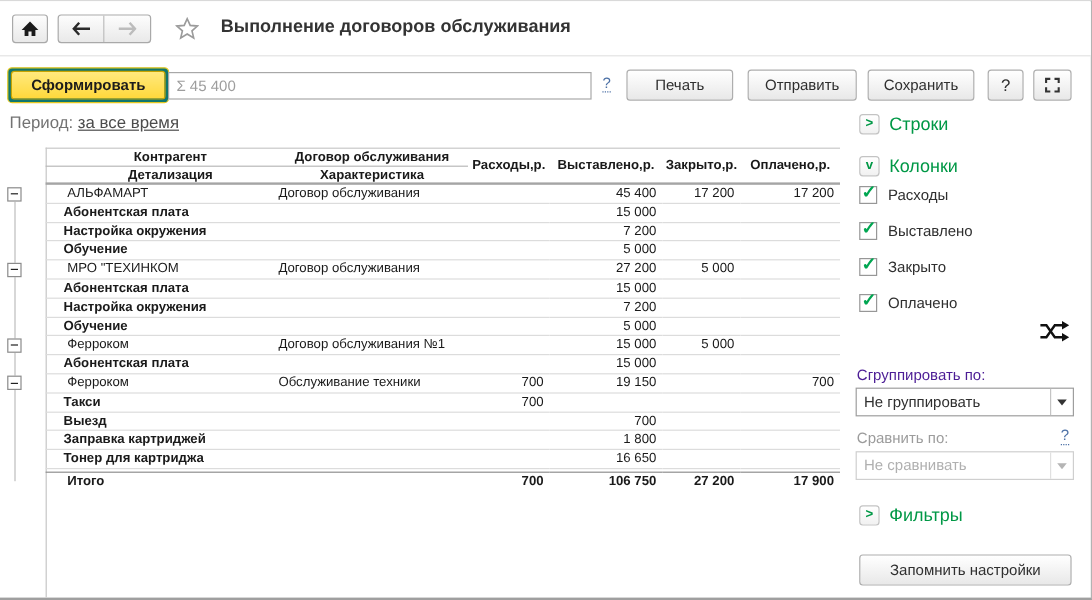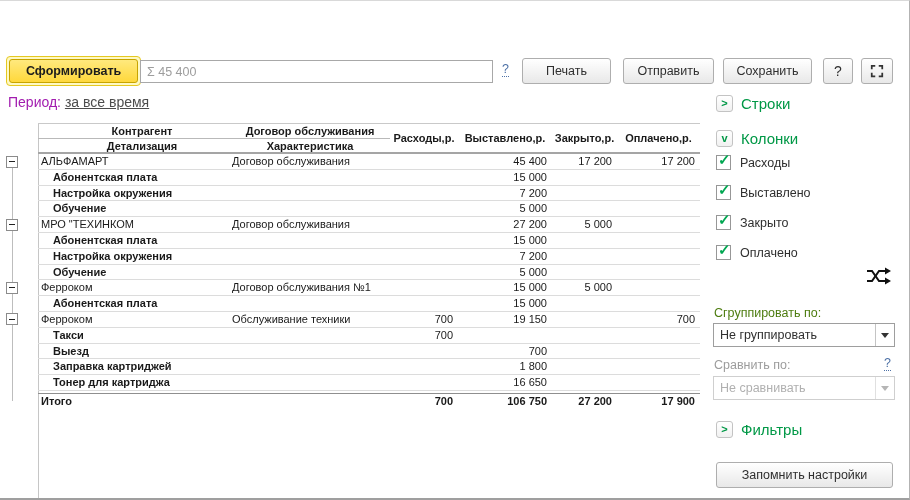--- a/index.html
+++ b/index.html
@@ -15,21 +15,21 @@
     position:absolute; top:11px; height:24px; border:1px solid #a9a9a9; border-radius:3px;
     background:linear-gradient(#fdfdfd,#e9e9e9); display:flex; align-items:center; justify-content:center; cursor:pointer;
   }
   .home { left:10px; width:30px; }
   .seg { position:absolute; left:48px; top:11px; width:78px; height:24px; border:1px solid #a9a9a9; border-radius:3px; background:linear-gradient(#fdfdfd,#e9e9e9); display:flex; }
   .seg .half { width:39px; display:flex; align-items:center; justify-content:center; }
   .seg .half.first { border-right:1px solid #bdbdbd; }
   .star { position:absolute; left:146px; top:13px; width:20px; height:20px; cursor:pointer; }
   .pagetitle { position:absolute; left:184px; top:13px; font-size:15px; font-weight:bold; color:#333; white-space:nowrap; }
   
-  .genwrap { position:absolute; left:6px; top:55px; border:1px solid #e5c821; border-radius:4px; background:#fef9c3; padding:2px; }
+  .genwrap { position:absolute; left:6px; top:55px; border:1px solid #e5c821; border-radius:4px; background:#0f766e; padding:2px; }
   .genbtn {
     height:24px; padding:0 16px; border:1px solid #c7a400; border-radius:3px;
     background:linear-gradient(#ffe97e,#ffd83b); font-size:12.5px; font-weight:bold; color:#1c1c1c;
     font-family:"Liberation Sans", sans-serif; cursor:pointer; display:flex; align-items:center;
   }
   .sumfield {
     position:absolute; left:140px; top:59px; width:353px; height:23px; border:1px solid #a8a8a8;
     padding:0 6px; font-size:12.5px; color:#9d9d9d; font-family:"Liberation Sans", sans-serif; background:#fff;
   }
   .dotlink { color:#4d71a6; font-size:12.5px; border-bottom:1px dotted #4d71a6; cursor:pointer; }
@@ -39,73 +39,96 @@
     background:linear-gradient(#ffffff,#e8e8e8); font-size:12.5px; color:#2f2f2f;
     font-family:"Liberation Sans", sans-serif; cursor:pointer; display:flex; align-items:center; justify-content:center;
   }
   .print { left:522px; width:89px; }
   .send  { left:623px; width:91px; }
   .save  { left:723px; width:89px; }
   .helpbtn { left:823px; width:30px; font-size:14px; }
   .fsbtn { left:861px; width:32px; }
   
   .period { position:absolute; left:8px; top:93px; font-size:14px; }
-  .period .plabel { color:#a21caf; }
+  .period .plabel { color:#737373; }
   .period .pvalue { color:#4c4c4c; text-decoration:underline; cursor:pointer; }
   
   .rtable { position:absolute; left:0; top:122px; width:700px; }
   .gutterline { position:absolute; left:38px; top:122px; width:1px; height:375px; background:#c6c6c6; }
   .treeline { position:absolute; left:12px; top:45px; width:1px; height:233px; background:#bdbdbd; z-index:1; }
   .thead { display:flex; margin-left:38px; width:662px; border-top:1px solid #c9c9c9; border-bottom:2px solid #a5a5a5; height:31px; font-weight:bold; font-size:11px; }
   .th-left { width:352px; }
   .th-row { display:flex; height:15px; }
   .th-row1 { border-bottom:1px solid #b9b9b9; height:15px; }
   .th { text-align:center; line-height:14px; white-space:nowrap; overflow:hidden; }
   .c1x { width:192px;padding-left:16px; } .c2x { width:160px; }
   .numh { display:flex; flex-direction:row; align-items:center; justify-content:center; line-height:13px; }
   .n1 { width:68px; } .n2 { width:94px;align-items:center; } .n3 { width:65px; } .n4 { width:83px; }
   .trow { display:flex; height:15.8px; position:relative; }
   .tc { font-size:11px; line-height:14.5px; white-space:nowrap; overflow:hidden; }
   .tc:not(.g) { border-bottom:1px solid #dcdcdc; }
   .g { width:38px; position:relative; }
   .c1 { width:192px; } .c2 { width:160px; padding-left:2px; }
   .num { text-align:right; padding-right:5px; }
   .num.n1 { width:68px; } .num.n2 { width:94px; } .num.n3 { width:65px; } .num.n4 { width:83px; }
-  .gname { padding-left:3px; } .dname { padding-left:15px;font-weight:bold; }
+  .gname { padding-left:18px; } .dname { padding-left:15px;font-weight:bold; }
   .minus { position:absolute; left:6px; top:1.5px; width:12px; height:12px; border:1px solid #8b8b8b; background:#fff; z-index:2; cursor:pointer; }
   .minus i { display:block; width:6px; height:1px; background:#222; margin:4.5px auto 0; }
   .trow.total { margin-top:2px; }
   .trow.total .tc:not(.g) { border-top:1px solid #8f8f8f; border-bottom:none; font-weight:bold; }
   
   .section { position:absolute; display:flex; align-items:center; gap:8px; cursor:pointer; }
   .expbox { width:17px; height:17px; border:1px solid #c3c3c3; border-radius:3px; background:linear-gradient(#ffffff,#f1f1f1); display:flex; align-items:center; justify-content:center; }
   .chev { color:#009846; font-weight:bold; font-size:11px; line-height:1; font-family:"Liberation Sans", sans-serif; }
   .seclabel { color:#009846; font-size:15px; }
   .cbrow { position:absolute; left:716px; display:flex; align-items:center; gap:9px; cursor:pointer; }
   .cbbox { position:relative; width:15px; height:15px; border:1px solid #979797; background:#fff; }
   .cbbox .tick { position:absolute; left:1px; top:-5px; color:#00a651; font-size:15px; font-weight:bold; }
   .cblabel { font-size:12.5px; color:#2f2f2f; }
   .shuffle { position:absolute; left:866px; top:266px; width:26px; height:18px; cursor:pointer; }
-  .sidelabel { position:absolute; font-size:12.5px; color:#4d7c0f; }
+  .sidelabel { position:absolute; font-size:12.5px; color:#4c1d95; }
   .sidelabel.dim { color:#9c9c9c; }
   .select { position:absolute; left:713px; width:182px; height:24px; border:1px solid #9e9e9e; background:#fff; font-size:12.5px; cursor:pointer; }
   .select .sel-text { padding:4px 0 0 6px; color:#2f2f2f; white-space:nowrap; overflow:hidden; }
   .select .sel-arrow { position:absolute; right:0; top:0; width:19px; height:100%; border-left:1px solid #c4c4c4; display:flex; align-items:center; justify-content:center; }
   .select .tri { width:0; height:0; border:4px solid transparent; border-top:5px solid #333; margin-top:5px; }
   .select.disabled { border-color:#cfcfcf; cursor:default; }
   .select.disabled .sel-text { color:#b0b0b0; }
   .select.disabled .sel-arrow { border-left-color:#e0e0e0; }
   .select.disabled .tri { border-top-color:#b5b5b5; }
   .savesettings { left:716px; top:461px; width:177px; height:26px; position:absolute; }
 </style>
 </head>
 <body>
 
 <div id="app">
 
+  <div class="topbar">
+    <div class="navbtn home">
+      <svg width="16" height="14" viewBox="0 0 16 14">
+          <path d="M8 1 L15 8 H12.5 V13 H9.3 V9.2 H6.7 V13 H3.5 V8 H1 Z" fill="#1b1b1b"></path>
+        </svg>
+    </div>
+    <div class="seg">
+      <div class="half first">
+        <svg width="16" height="12" viewBox="0 0 16 12" fill="none" stroke="#2a2a2a" stroke-width="2">
+            <path d="M6 1 L1.5 6 L6 11 M1.5 6 H15"></path>
+          </svg>
+      </div>
+      <div class="half">
+        <svg width="16" height="12" viewBox="0 0 16 12" fill="none" stroke="#bcbcbc" stroke-width="2">
+            <path d="M10 1 L14.5 6 L10 11 M14.5 6 H1"></path>
+          </svg>
+      </div>
+    </div>
+    <svg class="star" viewBox="0 0 20 20">
+        <path d="M10 1.6 L12.5 7.2 18.5 7.7 14 11.7 15.4 17.6 10 14.4 4.6 17.6 6 11.7 1.5 7.7 7.5 7.2 Z" fill="none" stroke="#9b9b9b" stroke-width="1.4"></path>
+      </svg>
+    <div class="pagetitle">Выполнение договоров обслуживания</div>
+  </div>
 
   <div class="genwrap">
     <button class="genbtn">Сформировать</button>
   </div>
   <input class="sumfield" readonly="" value="Σ 45 400" style="">
   <span class="dotlink sumhelp">?</span>
   <button class="btn print">Печать</button>
   <button class="btn send">Отправить</button>
   <button class="btn save">Сохранить</button>
   <button class="btn helpbtn">?</button>

